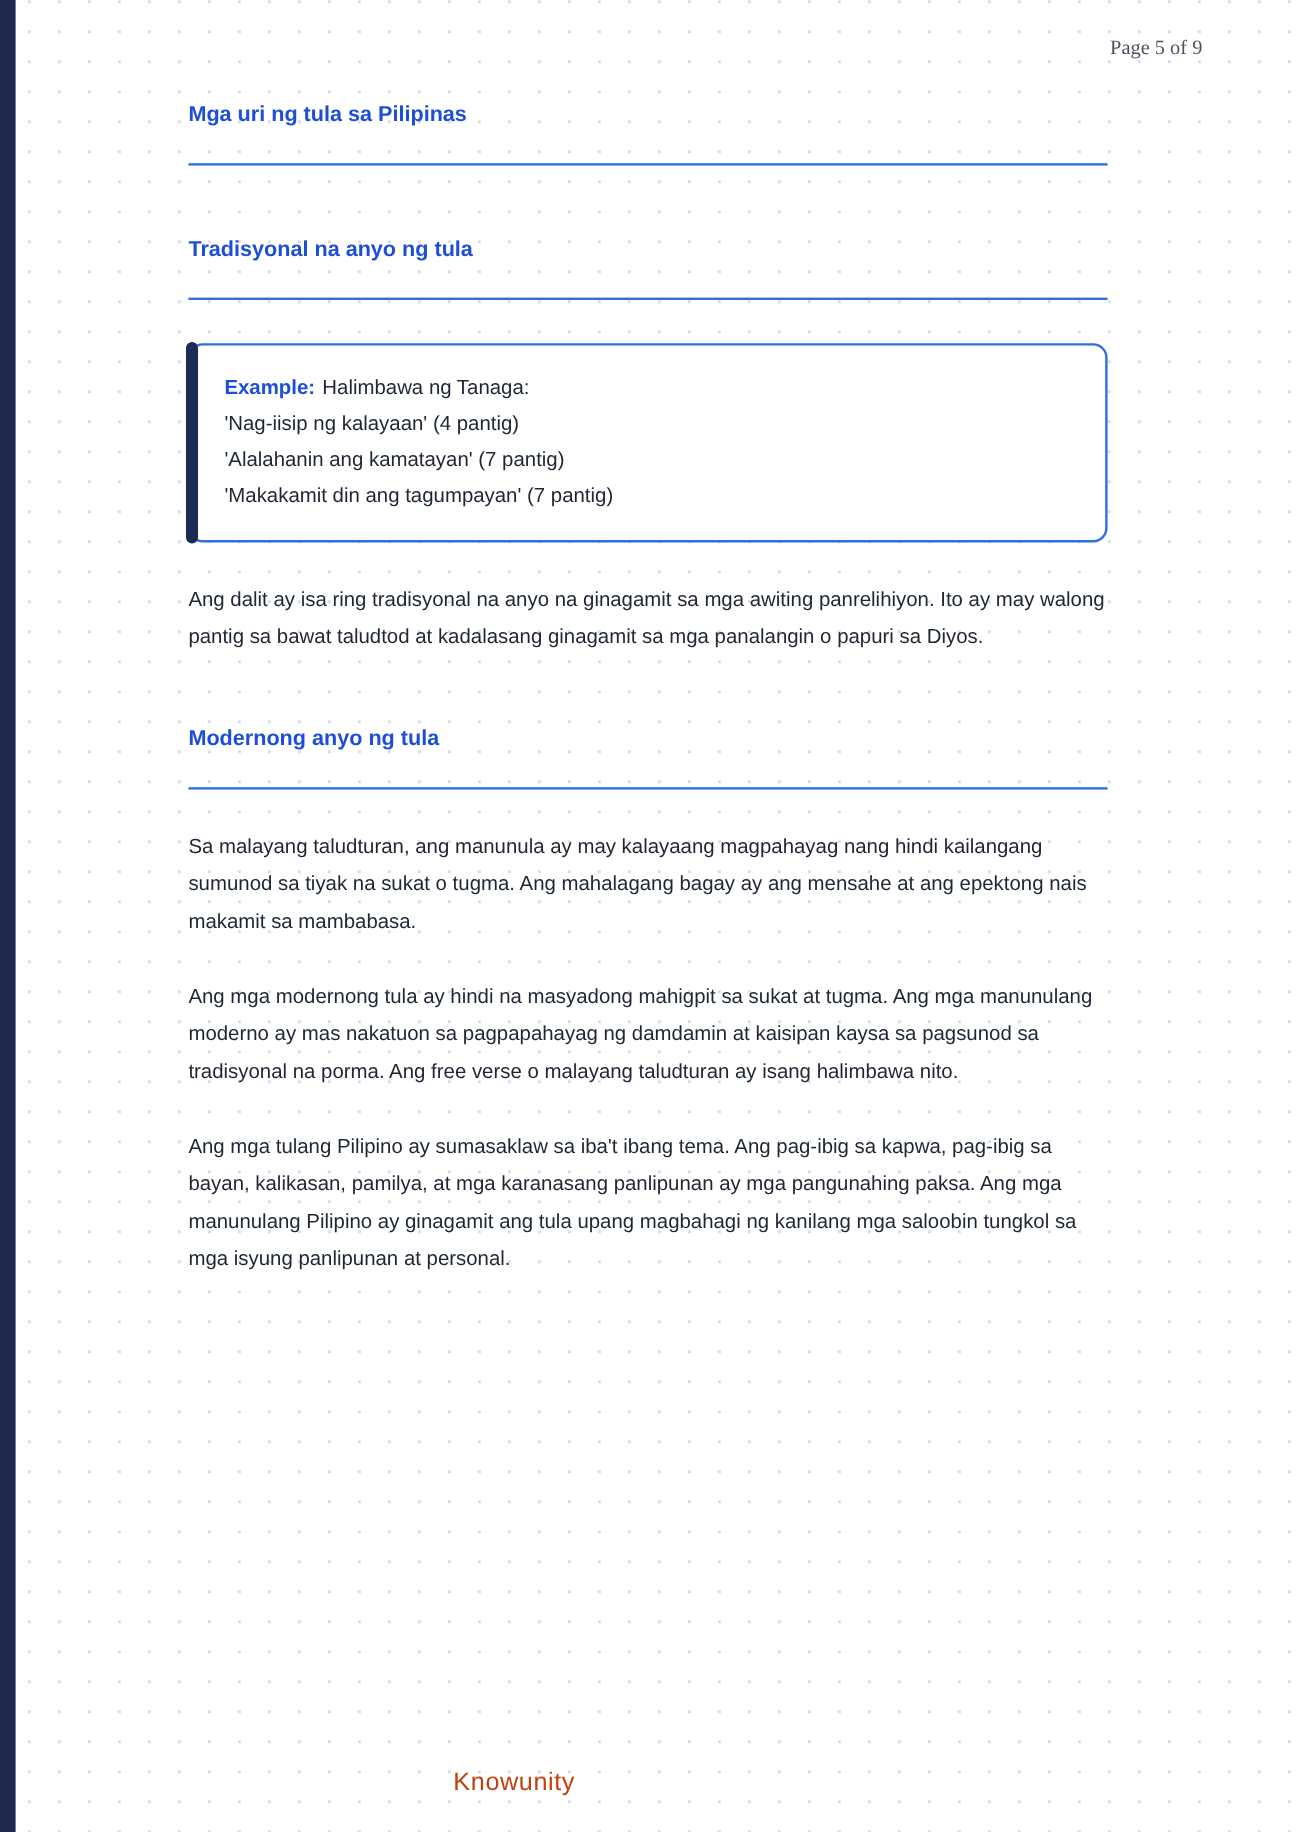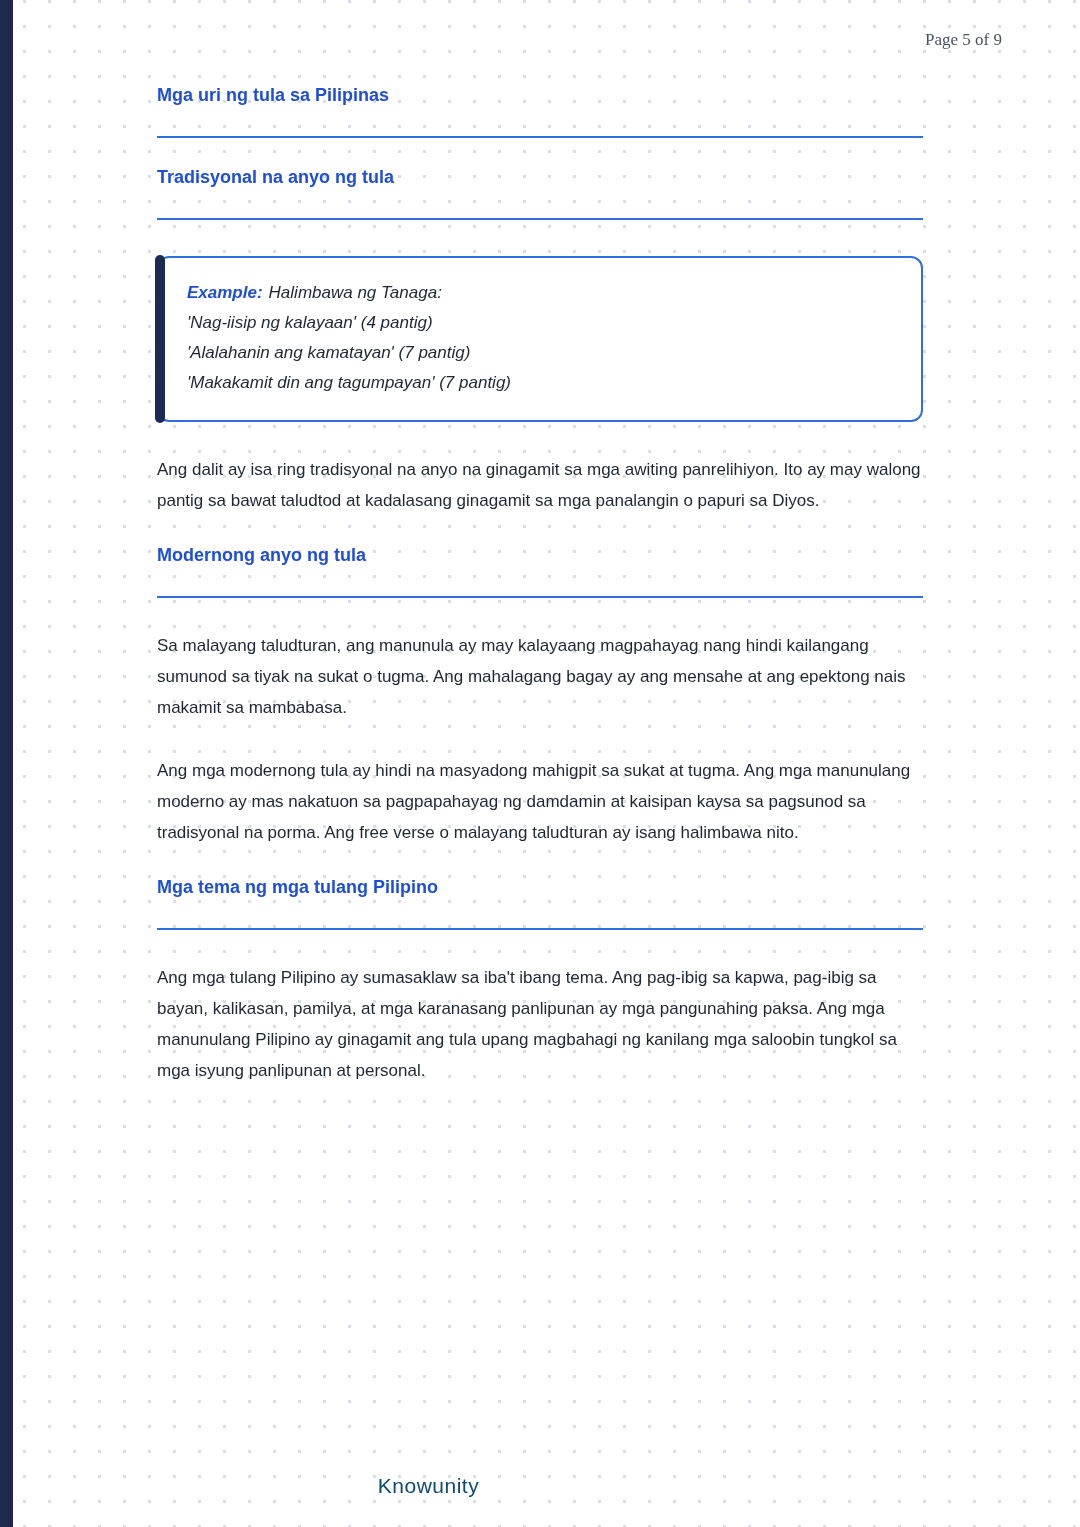--- a/index.html
+++ b/index.html
@@ -36,21 +36,21 @@
   }
   .heading {
     margin: 0;
     color: #1d4ed8;
     font-size: 18px;
     font-weight: 700;
     padding-bottom: 30px;
     border-bottom: 2px solid #2f6fe0;
     line-height: 22px;
   }
-  .heading.section { margin-top: 28px; }
+  .heading.section { margin-top: 58px; }
   .para {
     margin: 32px 0 0 0;
     font-size: 17px;
     line-height: 31px;
   }
   .example-box {
     position: relative;
     margin-top: 36px;
     border: 2px solid #2f6fe0;
     border-radius: 12px;
@@ -64,28 +64,28 @@
     left: -4px; top: -3px; bottom: -3px;
     width: 10px;
     background: #1c2b54;
     border-radius: 7px;
   }
   .example-label {
     color: #1d4ed8;
     font-weight: 700;
     margin-right: 6px;
   }
-  .example-line { min-height: 30px; font-style: italic; }
+  .example-line { min-height: 30px; }
   .footer {
     position: absolute;
     left: 0; top: 1474px;
     width: 857px;
     text-align: center;
     font-size: 21px;
-    color: #0c4a6e;
+    color: #c2410c;
     letter-spacing: 0.5px;
   }
 </style>
 </head>
 <body>
 
 <div class="edge-bar"></div>
 
 <div class="page-indicator">Page 5 of 9</div>
 
@@ -107,19 +107,18 @@
   </div>
 
   <p class="para">Ang dalit ay isa ring tradisyonal na anyo na ginagamit sa mga awiting panrelihiyon. Ito ay may walong pantig sa bawat taludtod at kadalasang ginagamit sa mga panalangin o papuri sa Diyos.</p>
 
   <h2 class="heading section">Modernong anyo ng tula</h2>
 
   <p class="para">Sa malayang taludturan, ang manunula ay may kalayaang magpahayag nang hindi kailangang sumunod sa tiyak na sukat o tugma. Ang mahalagang bagay ay ang mensahe at ang epektong nais makamit sa mambabasa.</p>
 
   <p class="para">Ang mga modernong tula ay hindi na masyadong mahigpit sa sukat at tugma. Ang mga manunulang moderno ay mas nakatuon sa pagpapahayag ng damdamin at kaisipan kaysa sa pagsunod sa tradisyonal na porma. Ang free verse o malayang taludturan ay isang halimbawa nito.</p>
 
-  <h2 class="heading section">Mga tema ng mga tulang Pilipino</h2>
 
   <p class="para">Ang mga tulang Pilipino ay sumasaklaw sa iba't ibang tema. Ang pag-ibig sa kapwa, pag-ibig sa bayan, kalikasan, pamilya, at mga karanasang panlipunan ay mga pangunahing paksa. Ang mga manunulang Pilipino ay ginagamit ang tula upang magbahagi ng kanilang mga saloobin tungkol sa mga isyung panlipunan at personal.</p>
 
 </main>
 
 <footer class="footer">Knowunity</footer>
 
 </body></html>

